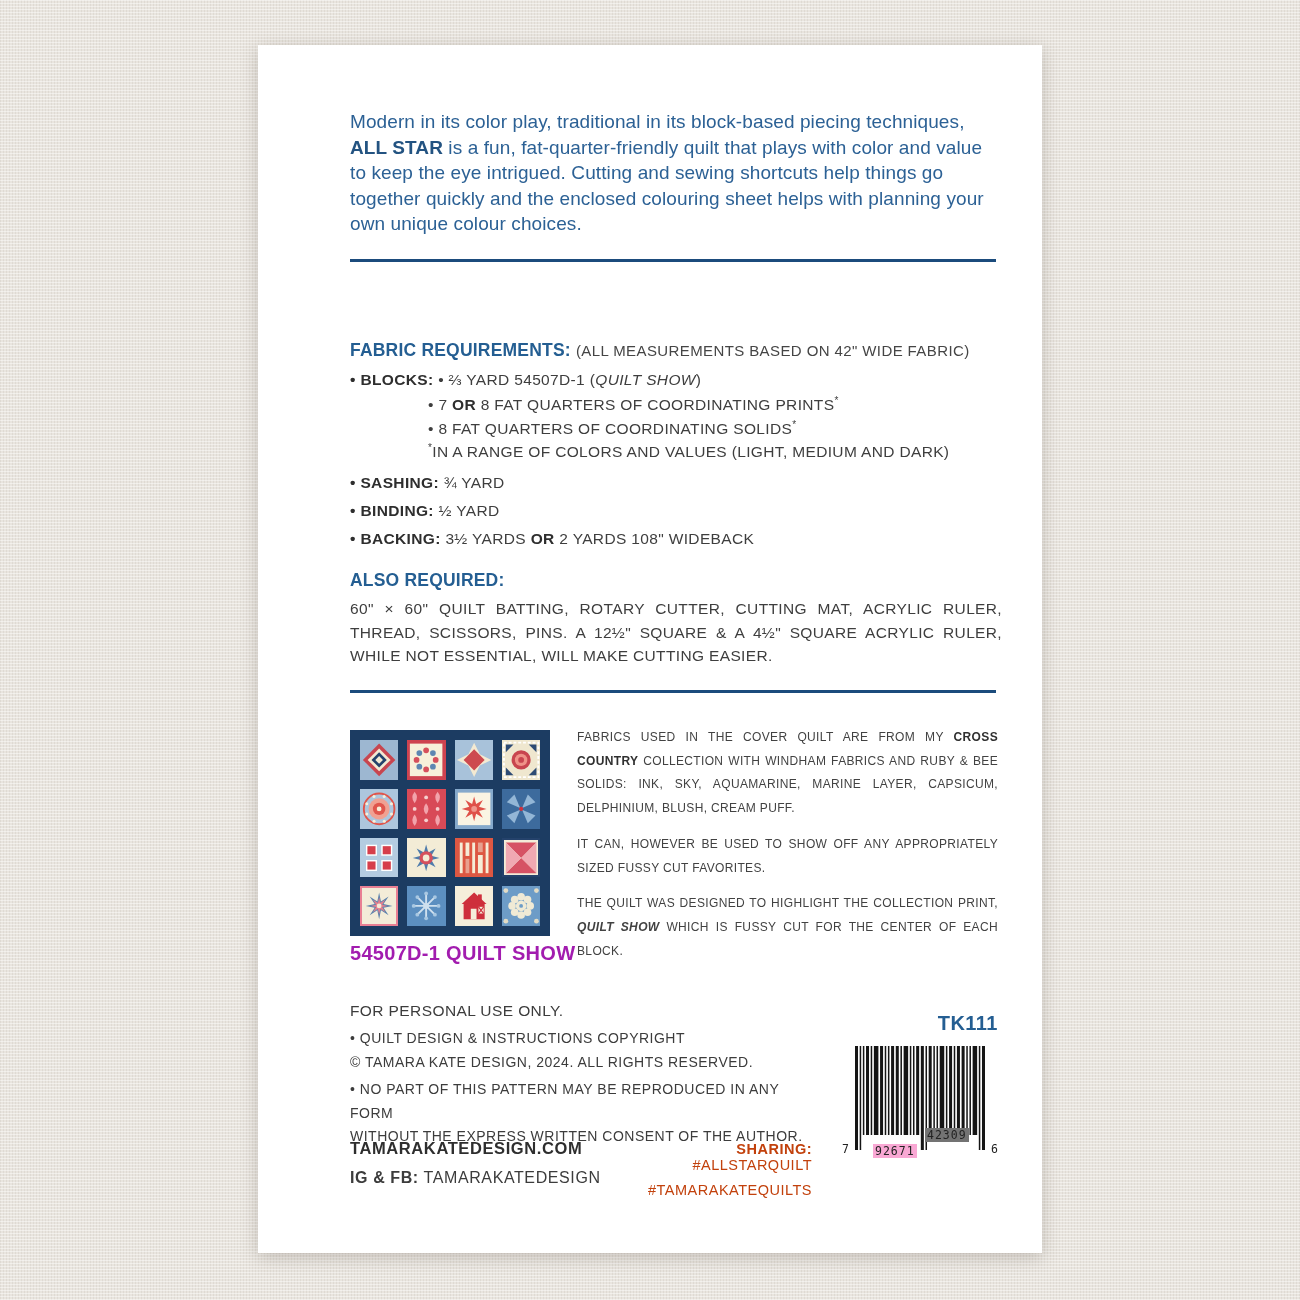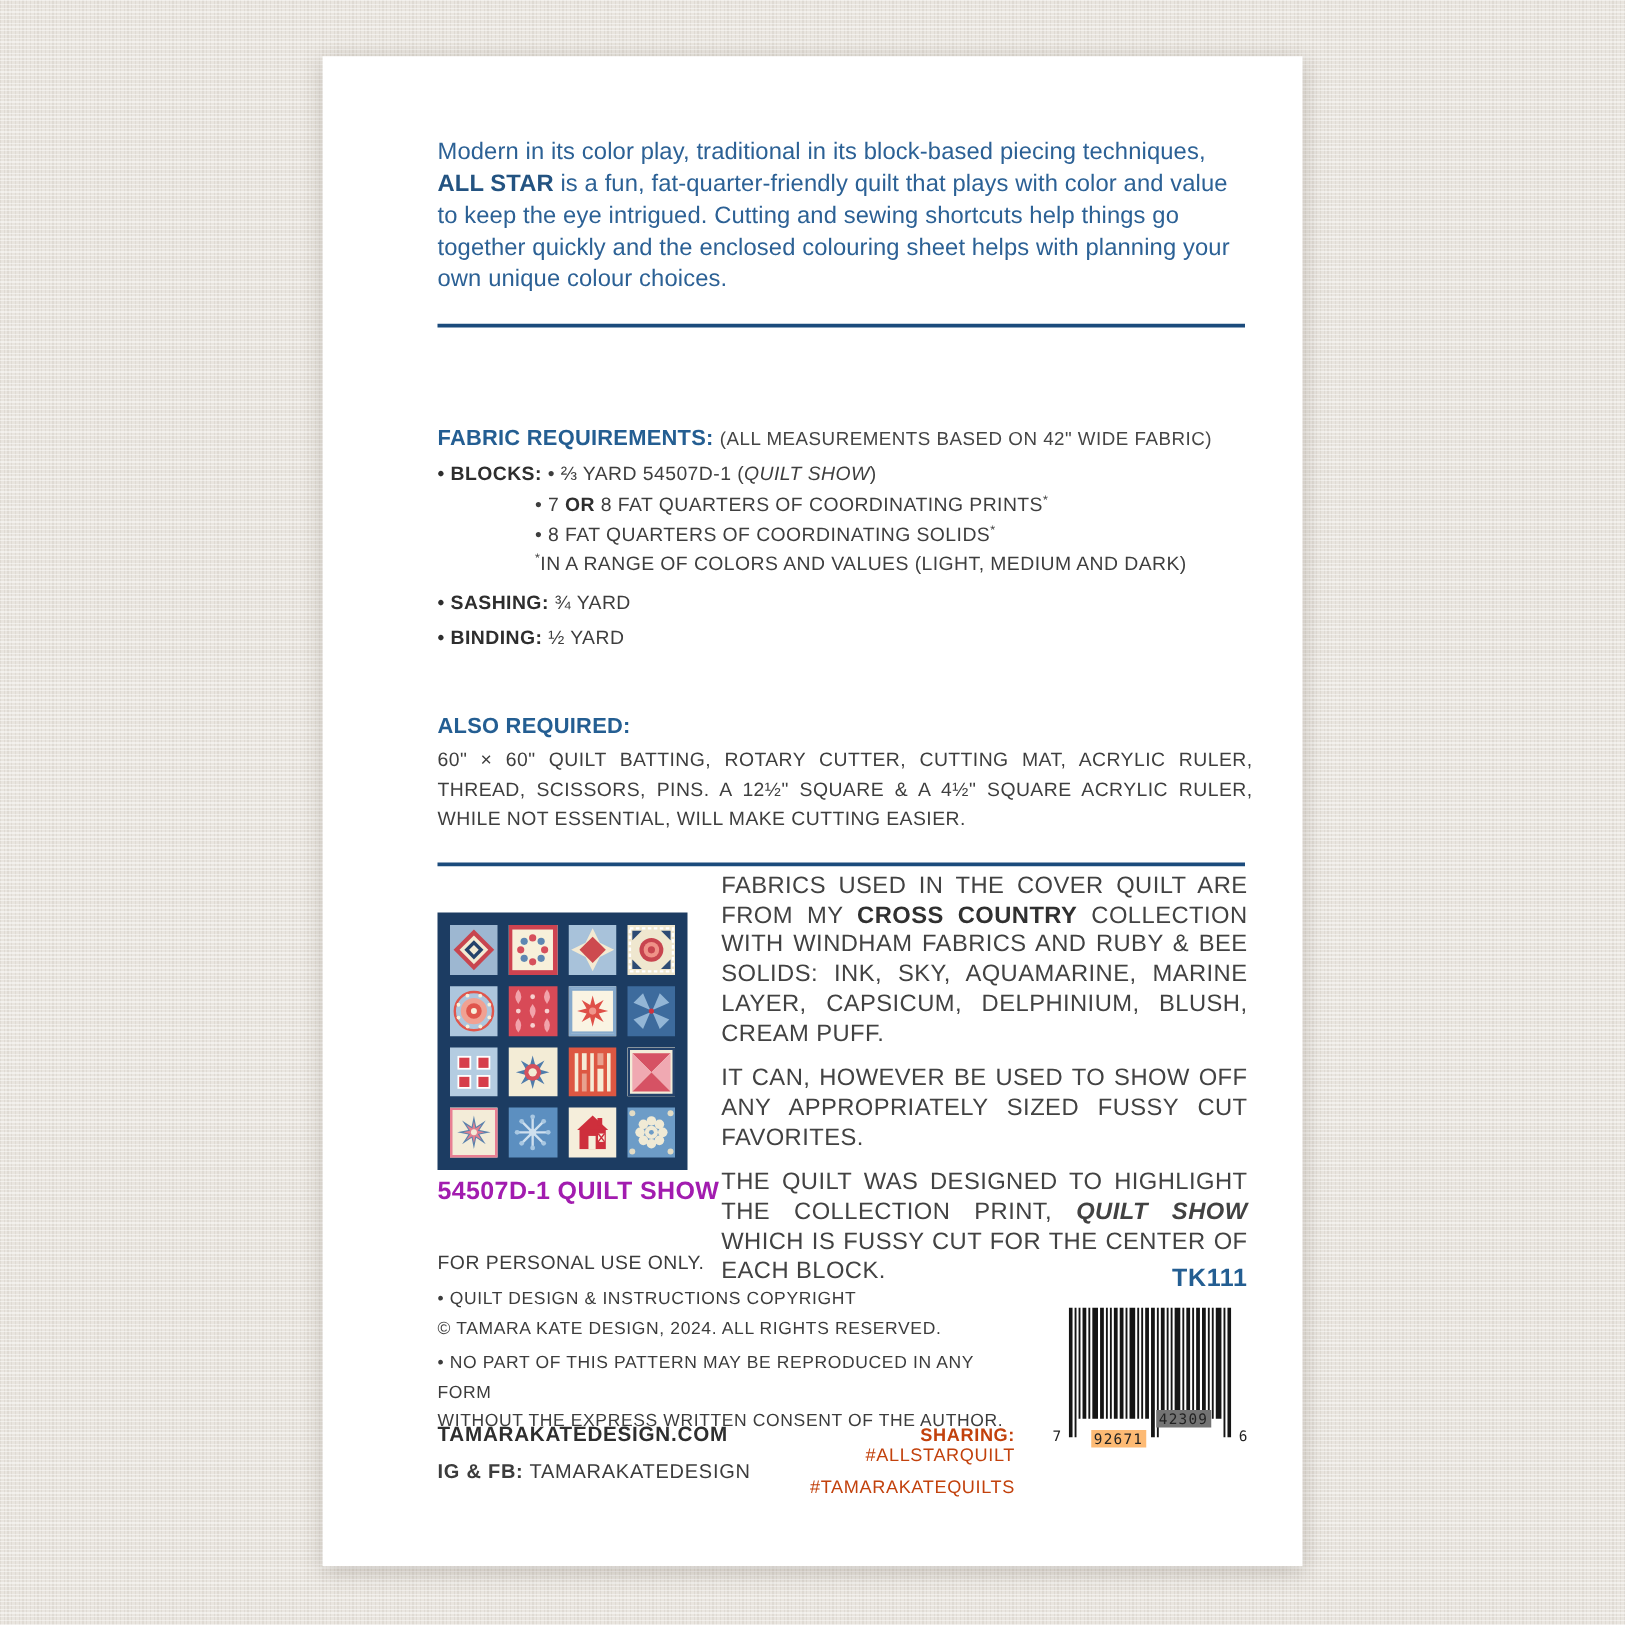--- a/index.html
+++ b/index.html
@@ -44,36 +44,36 @@
     line-height:23.5px;letter-spacing:.35px;text-align:justify;}
   .swatch{
     left:72px;top:685px;width:200px;height:206px;box-sizing:border-box;
     background:#1c3c62;padding:10px;display:grid;
     grid-template-columns:repeat(4,1fr);grid-template-rows:repeat(4,1fr);gap:9px;
   }
   .tile{width:100%;height:100%;overflow:hidden;}
   .tile svg{width:100%;height:100%;display:block;}
   .swatch-caption{left:72px;top:897px;width:200px;text-align:center;
     font-weight:bold;font-size:20px;color:#a21caf;letter-spacing:.3px;white-space:nowrap;}
-  .rightcol{left:299px;top:652px;width:421px;color:#424242;font-size:19px;
+  .rightcol{left:299px;top:681px;width:421px;color:#424242;font-size:12px;
     line-height:23.7px;letter-spacing:.35px;text-align:justify;}
   .rightcol p{margin:0 0 12px 0;}
   .rightcol b{color:#303030;}
   .bi{font-style:italic;font-weight:bold;}
   .footerblock{left:72px;top:957px;width:470px;color:#3c3c3c;}
   .f1{font-size:15.5px;letter-spacing:.4px;margin-bottom:7px;}
   .fs{font-size:14px;letter-spacing:.5px;line-height:23.5px;}
   .fs.gap{margin-top:4px;}
   .tk{left:564px;top:967px;width:156px;text-align:right;
     color:#245e92;font-weight:bold;font-size:20px;letter-spacing:.5px;}
   .barcode{left:564px;top:999px;width:156px;height:122px;background:#fff;}
   .bars{position:absolute;left:13px;top:2px;width:130px;height:104px;}
   .bcd{position:absolute;font-size:11.5px;color:#222;font-family:"DejaVu Sans Mono","Liberation Mono",monospace;}
   .bcd1{left:0;bottom:10px;}
-  .bcd2{left:31px;bottom:8px;background:#fdba74;padding:0 2px;letter-spacing:1px;}
+  .bcd2{left:31px;bottom:8px;background:#f9a8d4;padding:0 2px;letter-spacing:1px;}
   .bcd3{left:83px;bottom:24px;background:#737373;padding:0 2px;letter-spacing:1px;}
   .bcd4{right:0;bottom:10px;}
   .siteline{left:72px;top:1094px;font-size:16.5px;color:#2e2e2e;letter-spacing:.6px;white-space:nowrap;}
   .igline{left:72px;top:1124px;font-size:16px;color:#3c3c3c;letter-spacing:.6px;white-space:nowrap;}
   .shareblock{left:342px;top:1096px;width:192px;text-align:right;font-size:14.5px;
     color:#c2410c;letter-spacing:.5px;}
   .shareblock .row2{margin-top:9px;}
 </style>
 </head>
 <body>
@@ -92,20 +92,21 @@
   <div class="abs li row-sub1"><span>• 7 </span><b>OR</b><span> 8 FAT QUARTERS OF COORDINATING PRINTS</span><sup>*</sup></div>
 
   <div class="abs li row-sub2"><span>• 8 FAT QUARTERS OF COORDINATING SOLIDS</span><sup>*</sup></div>
 
   <div class="abs li row-note"><sup>*</sup><span>IN A RANGE OF COLORS AND VALUES (LIGHT, MEDIUM AND DARK)</span></div>
 
   <div class="abs li row-sash"><b>• SASHING:</b><span> ¾ YARD</span></div>
 
   <div class="abs li row-bind"><b>• BINDING:</b><span> ½ YARD</span></div>
 
+  <div class="abs li row-back"><b>• BACKING:</b><span> 3½ YARDS </span><b>OR</b><span> 2 YARDS 108" WIDEBACK</span></div>
 
   <div class="abs h-also bluebold">ALSO REQUIRED:</div>
   <div class="abs also-body">60" × 60" QUILT BATTING, ROTARY CUTTER, CUTTING MAT, ACRYLIC RULER, THREAD, SCISSORS, PINS. A 12½" SQUARE &amp; A 4½" SQUARE ACRYLIC RULER, WHILE NOT ESSENTIAL, WILL MAKE CUTTING EASIER.</div>
 
   <div class="abs divider d2"></div>
 
   <div class="abs swatch">
       <div class="tile" style="background: rgb(157, 183, 209);">
         <svg viewBox="0 0 40 40">
           <polygon points="20,3 37,20 20,37 3,20" fill="#c8454f"></polygon>

